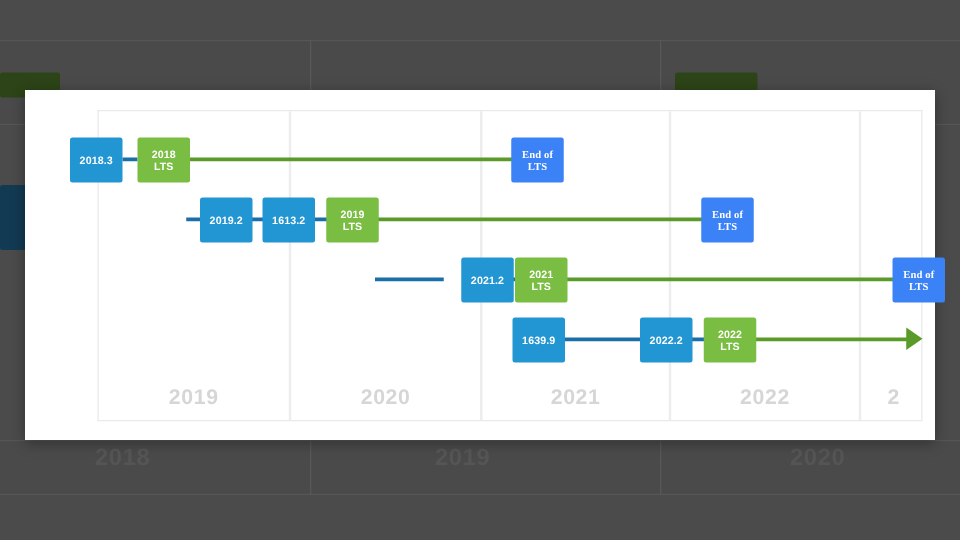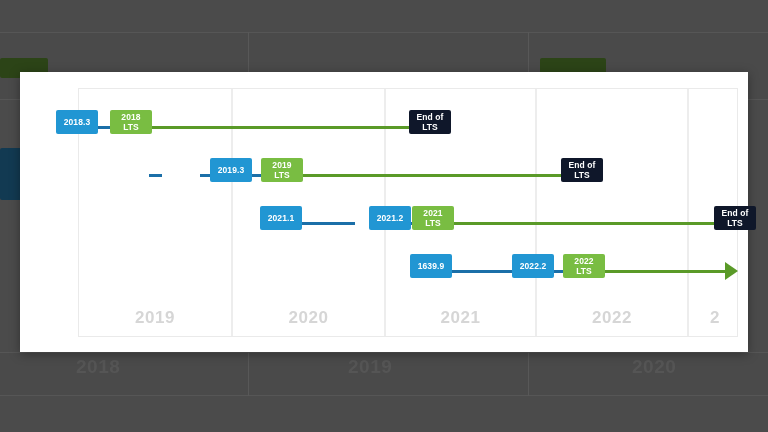--- a/index.html
+++ b/index.html
@@ -110,36 +110,36 @@
     position: absolute;
     width: 0; height: 0;
     border-top: 9px solid transparent;
     border-bottom: 9px solid transparent;
     border-left: 13px solid #5a9a28;
   }
 
   .node {
     position: absolute;
     width: 42px;
-    height: 24px;
+    height: 36px;
     border-radius: 2px;
     color: #ffffff;
     font-size: 8.5px;
     font-weight: bold;
     line-height: 1.18;
     display: flex;
     align-items: center;
     justify-content: center;
     text-align: center;
     white-space: pre-line;
     letter-spacing: 0.1px;
   }
   .node.blue      { background: #2196d3; }
   .node.green     { background: #79bd42; }
-  .node.darkgreen { background: #0f172a; }
+  .node.darkgreen { background: #3b82f6; font-family: Liberation Serif, serif; }
 </style>
 </head>
 <body>
 
 <div id="backdrop">
   <div class="bg-band top"></div>
   <div class="bg-band bottom"></div>
 
   <div class="bg-col-div" style="left:248px; top:32px; height:68px;"></div>
   <div class="bg-col-div" style="left:528px; top:32px; height:68px;"></div>
@@ -179,32 +179,32 @@
 LTS</div>
     <div class="node darkgreen" style="left:389px; top:38px;">End of
 LTS</div>
   </div>
 
   <div class="track">
     <div class="line blue" style="left:129px; top:102px; width:13px;"></div>
     <div class="line blue" style="left:180px; top:102px; width:12px;"></div>
     <div class="line blue" style="left:230px; top:102px; width:13px;"></div>
     <div class="line green" style="left:281px; top:102px; width:262px;"></div>
-    <div class="node blue" style="left:190px; top:86px;">2019.3</div>
+    <div class="node blue" style="left:140px; top:86px;">2019.2</div>
+    <div class="node blue" style="left:190px; top:86px;">1613.2</div>
     <div class="node green" style="left:241px; top:86px;">2019
 LTS</div>
     <div class="node darkgreen" style="left:541px; top:86px;">End of
 LTS</div>
   </div>
 
   <div class="track">
     <div class="line blue" style="left:280px; top:150px; width:55px;"></div>
     <div class="line blue" style="left:373px; top:150px; width:21px;"></div>
     <div class="line green" style="left:432px; top:150px; width:264px;"></div>
-    <div class="node blue" style="left:240px; top:134px;">2021.1</div>
     <div class="node blue" style="left:333px; top:134px;margin-left:16px;">2021.2</div>
     <div class="node green" style="left:392px; top:134px;">2021
 LTS</div>
     <div class="node darkgreen" style="left:694px; top:134px;">End of
 LTS</div>
   </div>
 
   <div class="track">
     <div class="line blue" style="left:430px; top:198px; width:64px;"></div>
     <div class="line blue" style="left:532px; top:198px; width:13px;"></div>

